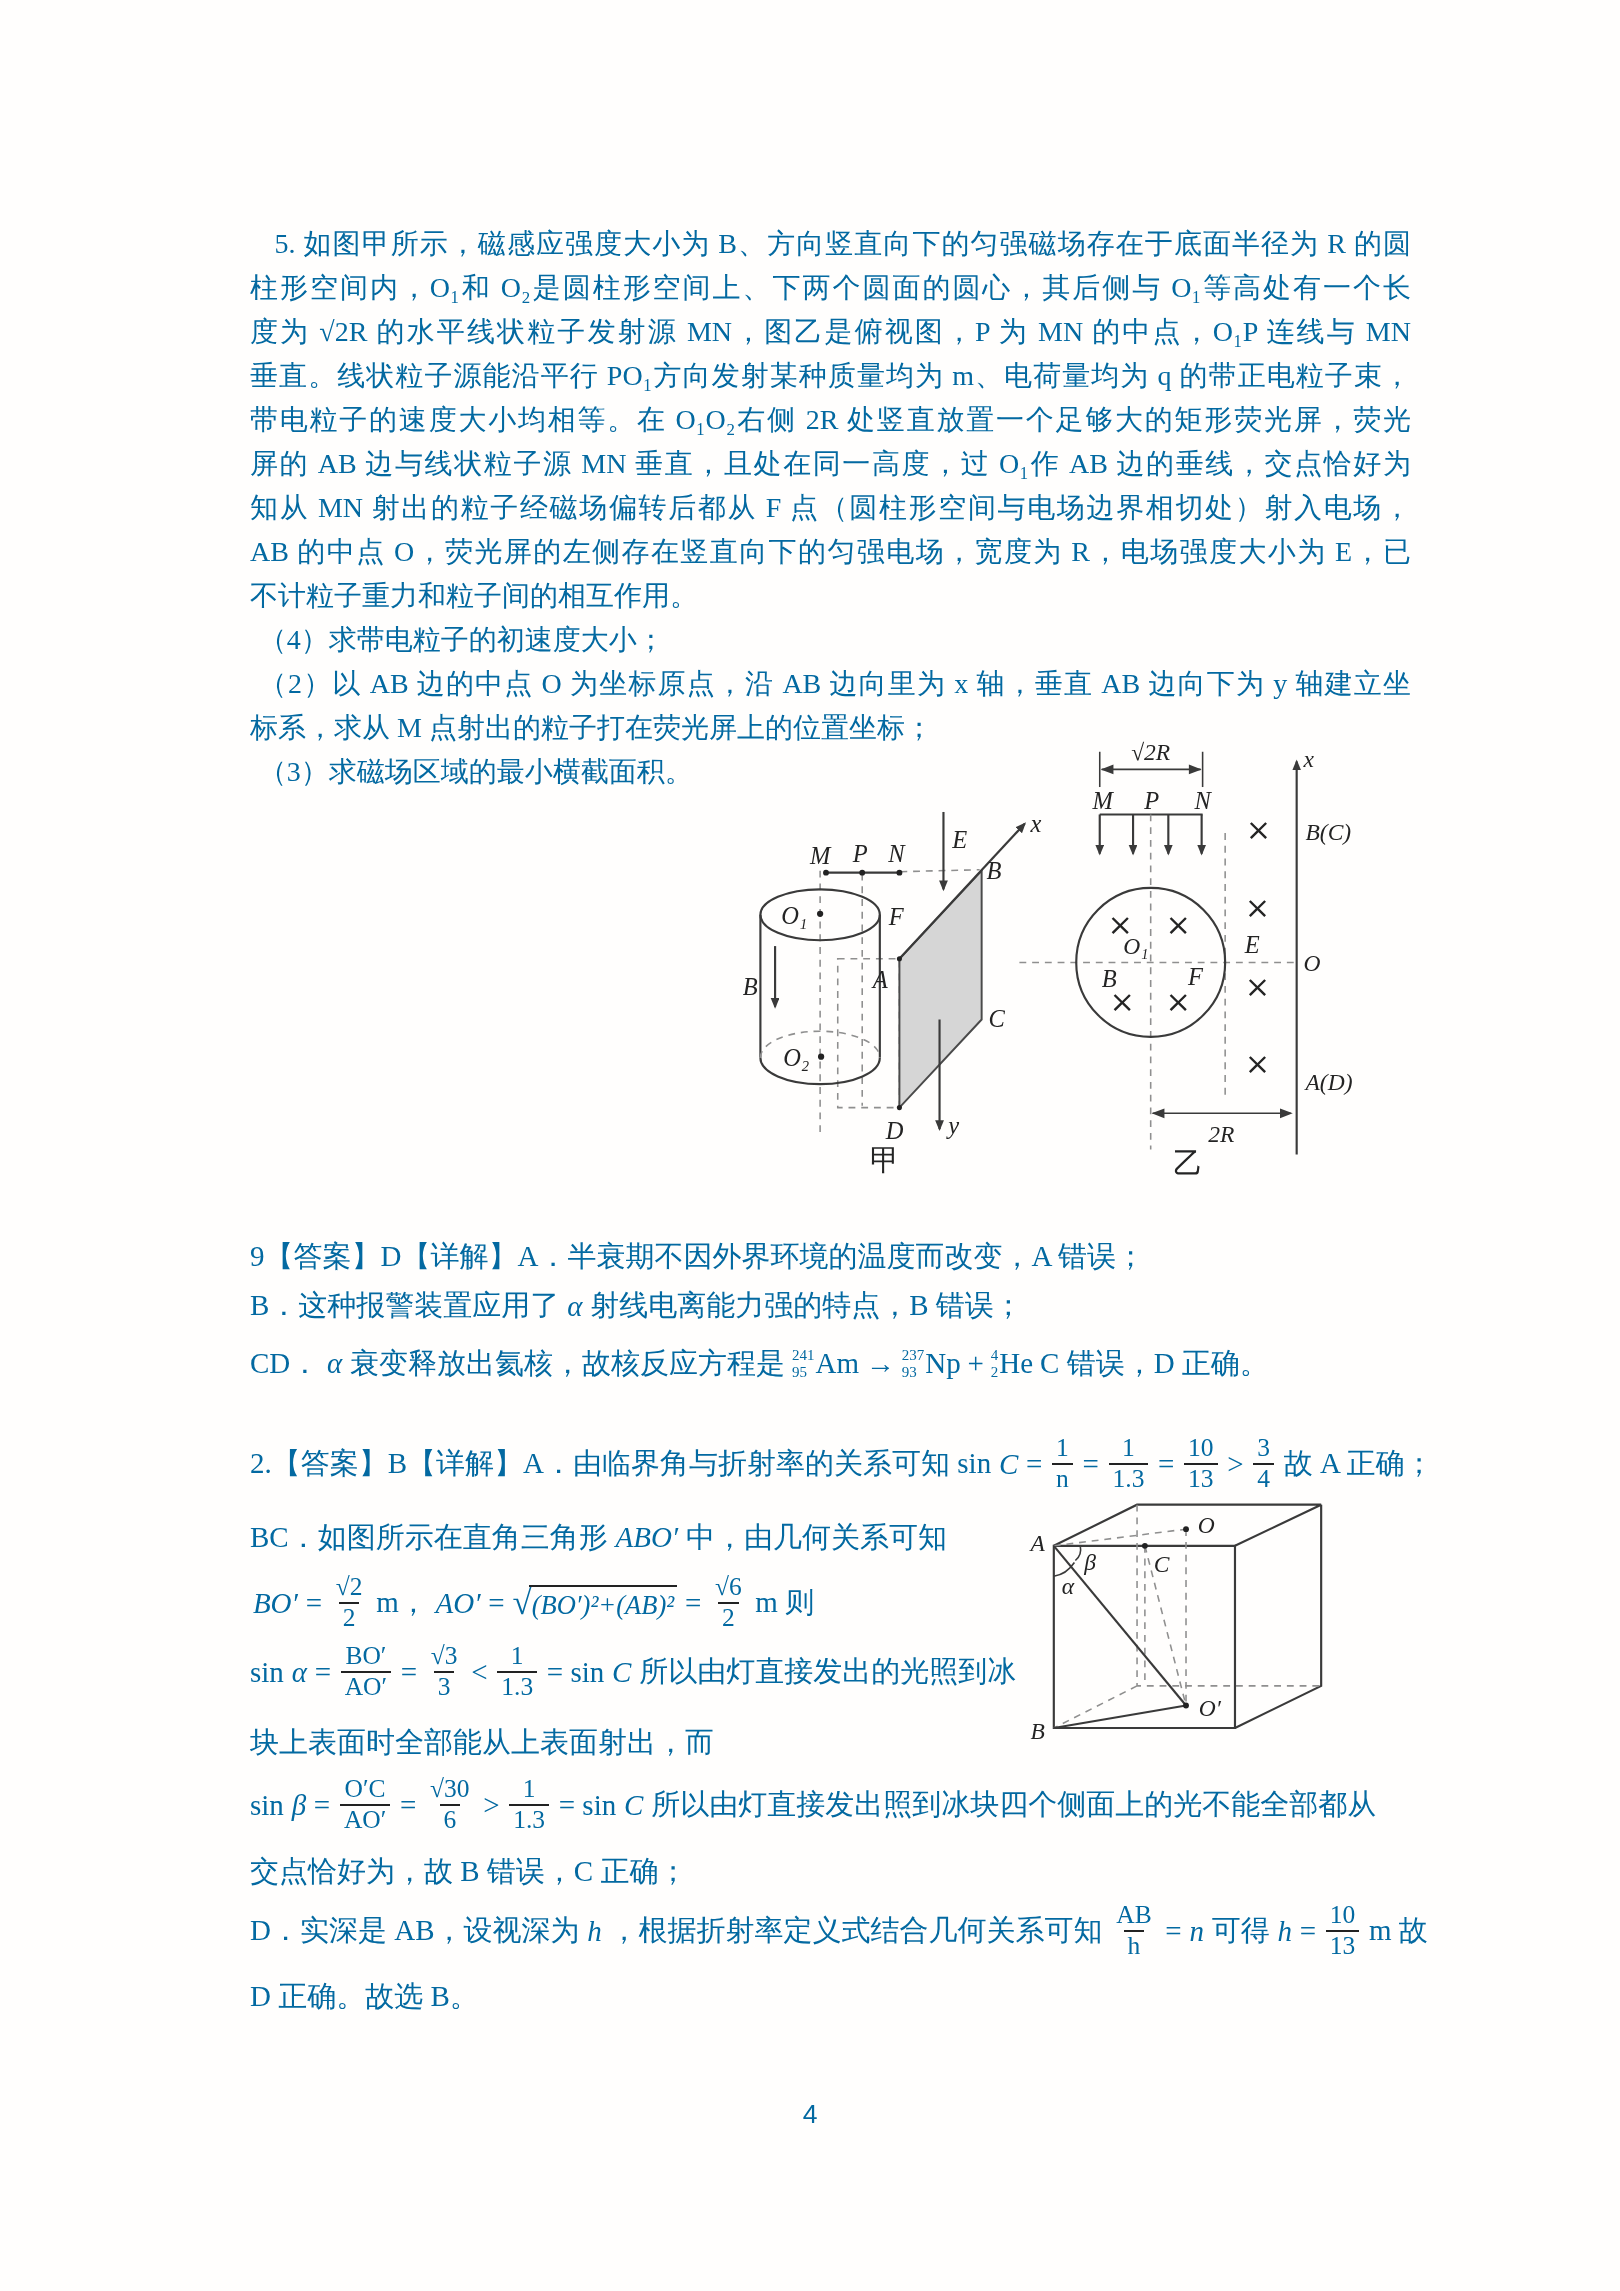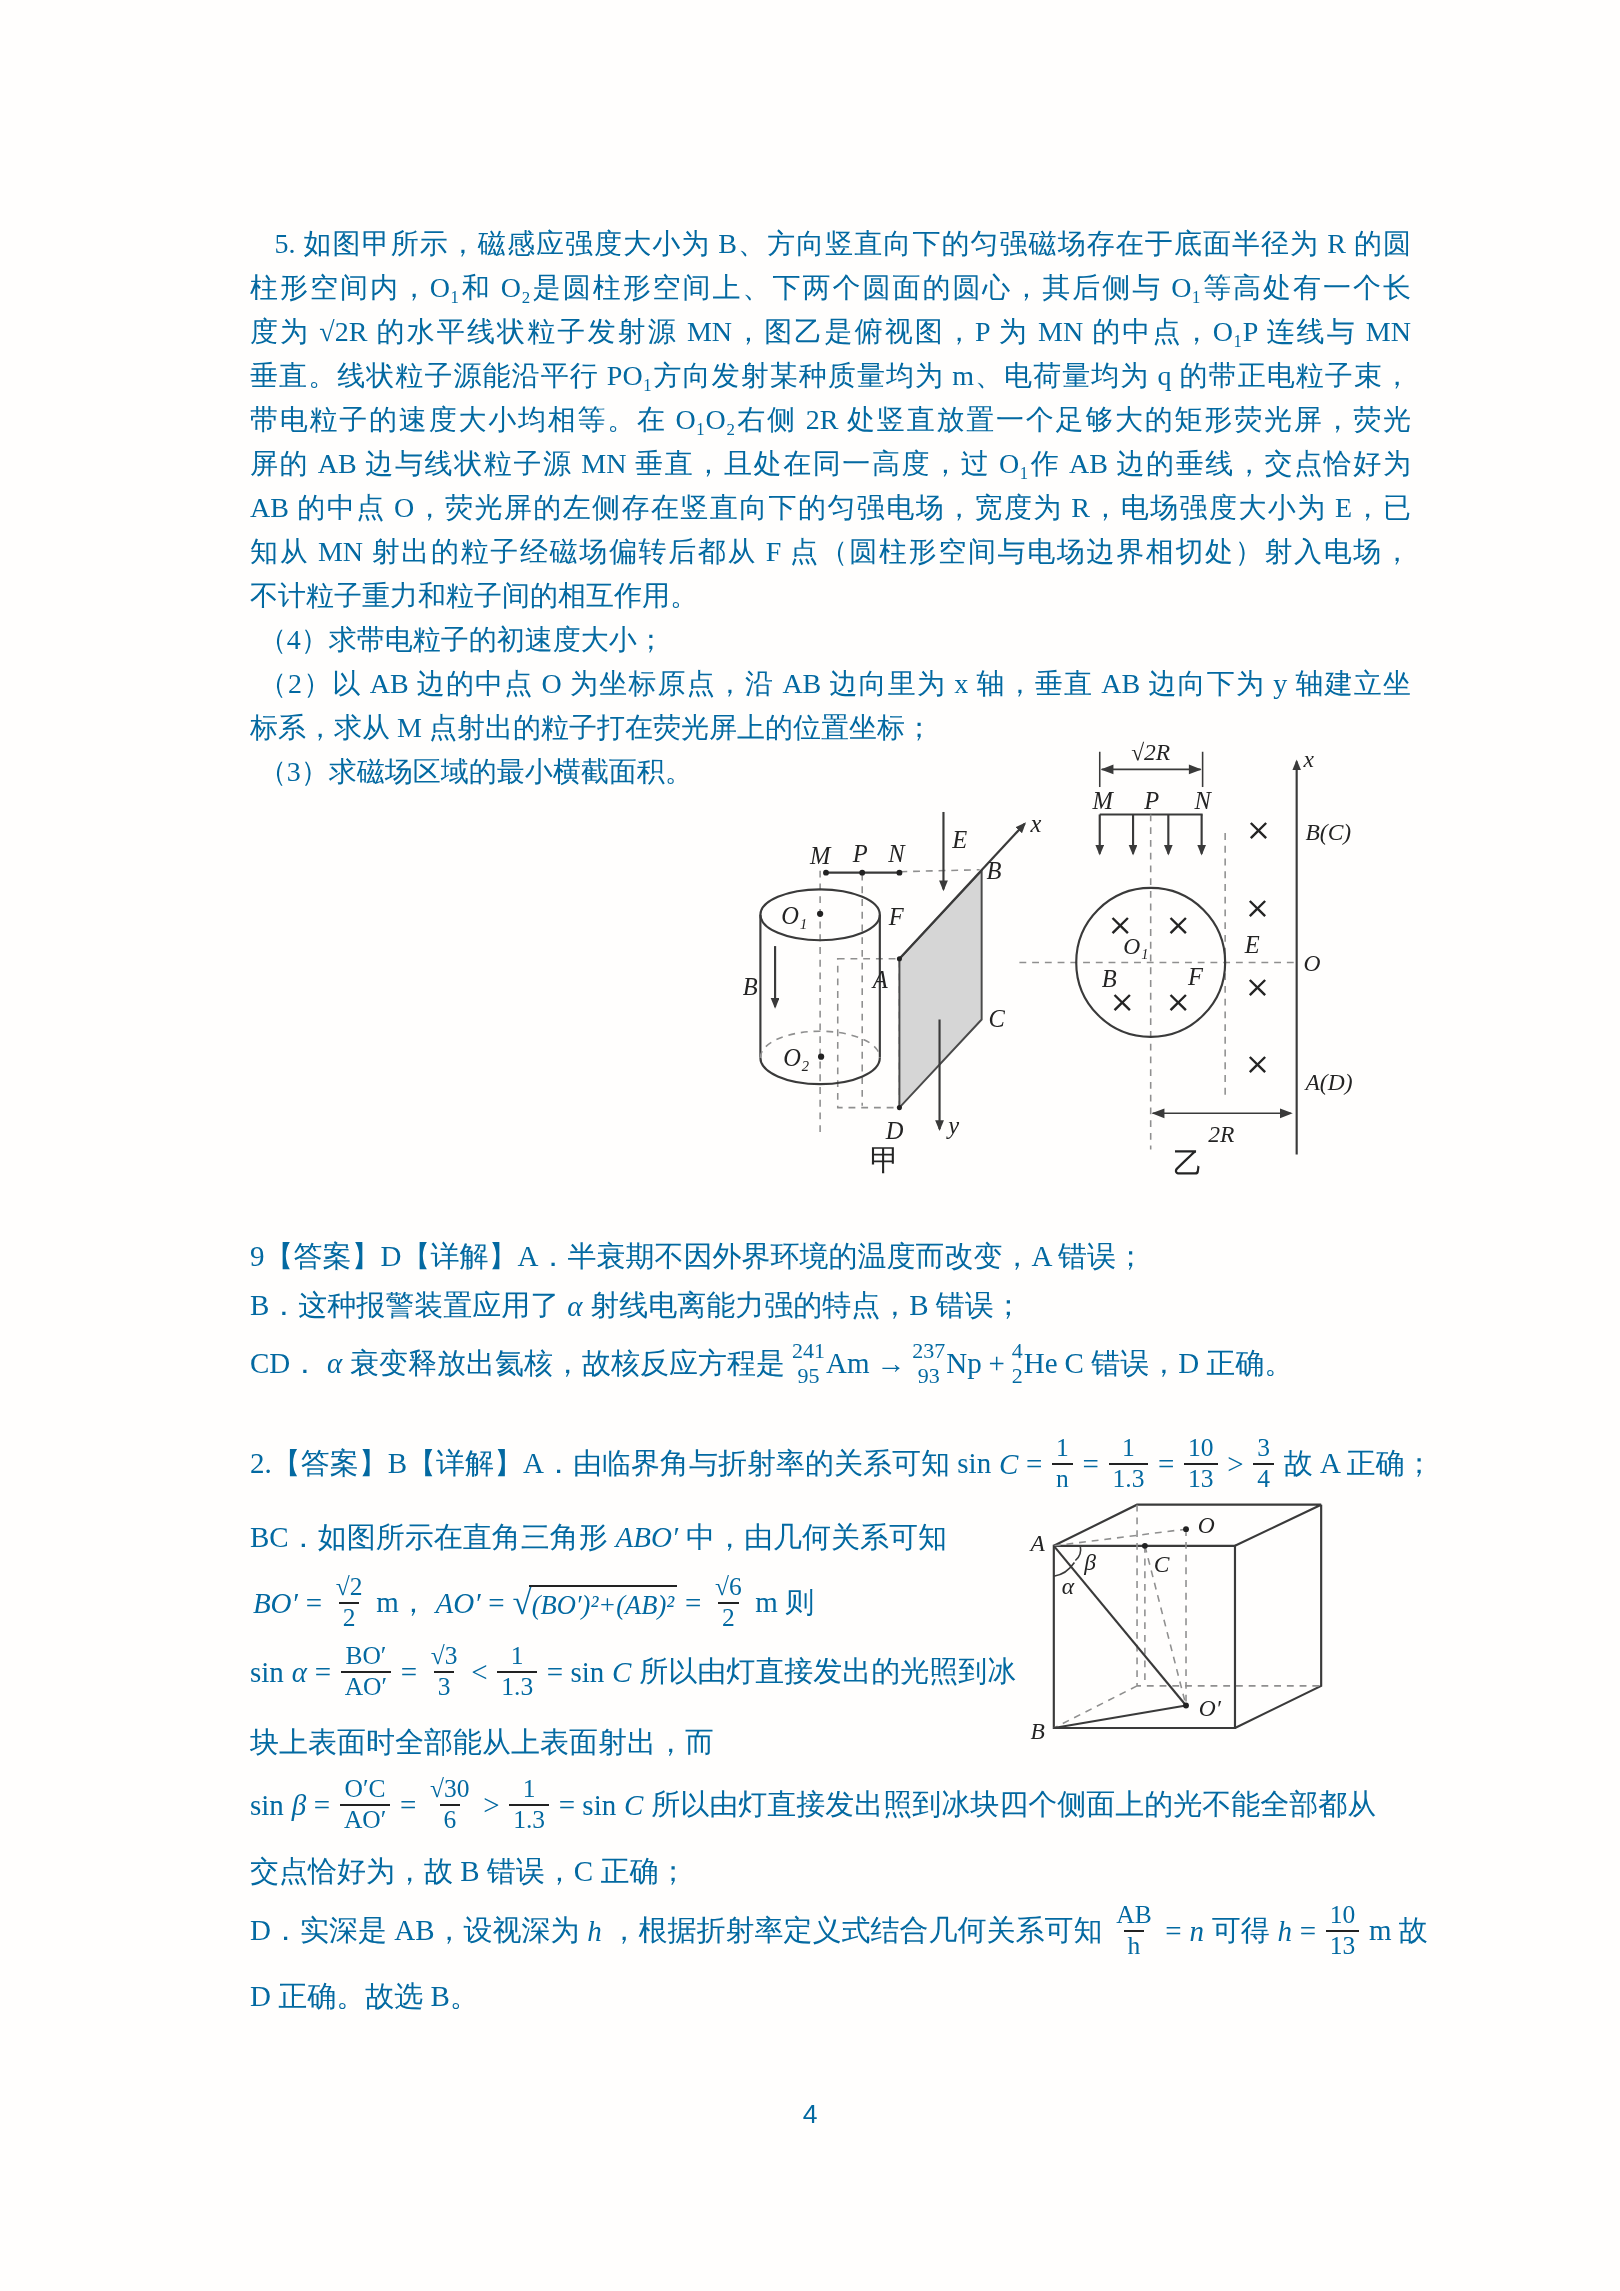--- a/index.html
+++ b/index.html
@@ -14,21 +14,21 @@
   
   .aline{position:absolute;left:250px;width:1171px;display:flex;align-items:center;
          font-size:29px;white-space:pre;gap:4.9px;}
   .tx{font-size:29px;}
   .vr{font-family:"Liberation Serif",serif;font-style:italic;font-size:29px;margin:0 2.9px;}
   .frac{display:inline-flex;flex-direction:column;align-items:center;line-height:1.12;
         font-size:25.5px;margin:0 4.9px;}
   .frac .num{padding:0 3.9px;}
   .frac .den{border-top:2px solid #222;padding:0 3.9px;}
   .nucw{display:inline-flex;align-items:center;margin:0 2px;}
-  .nuc{display:inline-flex;flex-direction:column;align-items:center;font-size:22px;line-height:1.1;}
+  .nuc{display:inline-flex;flex-direction:column;align-items:flex-start;font-size:15px;line-height:1.1;}
   .nsym{font-size:29px;margin-left:1px;}
   .sqrt{display:inline-flex;align-items:flex-start;margin:0 2.9px;}
   .sqrt .rad{font-size:35px;line-height:1;margin-right:-2.9px;}
   .sqrt .ovl{border-top:2px solid #222;font-size:26.5px;font-style:italic;padding:2.9px 2.9px 0 2.9px;}
   
   .fig{position:absolute;}
   svg{overflow:visible;}
   svg text{fill:#242424;}
   .lab{font-family:"Liberation Serif",serif;font-style:italic;font-size:25px;}
   .lab2{font-family:"Liberation Serif",serif;font-style:italic;font-size:24px;}
@@ -46,22 +46,22 @@
 
 <div class="page">
 
   <div class="ptext">
     <div class="pline j ind1">5. 如图甲所示，磁感应强度大小为 B、方向竖直向下的匀强磁场存在于底面半径为 R 的圆</div>
     <div class="pline j">柱形空间内，O₁和 O₂是圆柱形空间上、下两个圆面的圆心，其后侧与 O₁等高处有一个长</div>
     <div class="pline j">度为 √2R 的水平线状粒子发射源 MN，图乙是俯视图，P 为 MN 的中点，O₁P 连线与 MN</div>
     <div class="pline j">垂直。线状粒子源能沿平行 PO₁方向发射某种质量均为 m、电荷量均为 q 的带正电粒子束，</div>
     <div class="pline j">带电粒子的速度大小均相等。在 O₁O₂右侧 2R 处竖直放置一个足够大的矩形荧光屏，荧光</div>
     <div class="pline j">屏的 AB 边与线状粒子源 MN 垂直，且处在同一高度，过 O₁作 AB 边的垂线，交点恰好为</div>
+    <div class="pline j">知从 MN 射出的粒子经磁场偏转后都从 F 点（圆柱形空间与电场边界相切处）射入电场，</div>
     <div class="pline j">AB 的中点 O，荧光屏的左侧存在竖直向下的匀强电场，宽度为 R，电场强度大小为 E，已</div>
-    <div class="pline j">知从 MN 射出的粒子经磁场偏转后都从 F 点（圆柱形空间与电场边界相切处）射入电场，</div>
     <div class="pline">不计粒子重力和粒子间的相互作用。</div>
     <div class="pline ind2">（4）求带电粒子的初速度大小；</div>
     <div class="pline j ind2">（2）以 AB 边的中点 O 为坐标原点，沿 AB 边向里为 x 轴，垂直 AB 边向下为 y 轴建立坐</div>
     <div class="pline">标系，求从 M 点射出的粒子打在荧光屏上的位置坐标；</div>
     <div class="pline ind2">（3）求磁场区域的最小横截面积。</div>
   </div>
 
   <div class="fig" style="left:686px;top:755px;">
     <svg width="372" height="436" viewBox="0 0 380 445">
       <defs>

